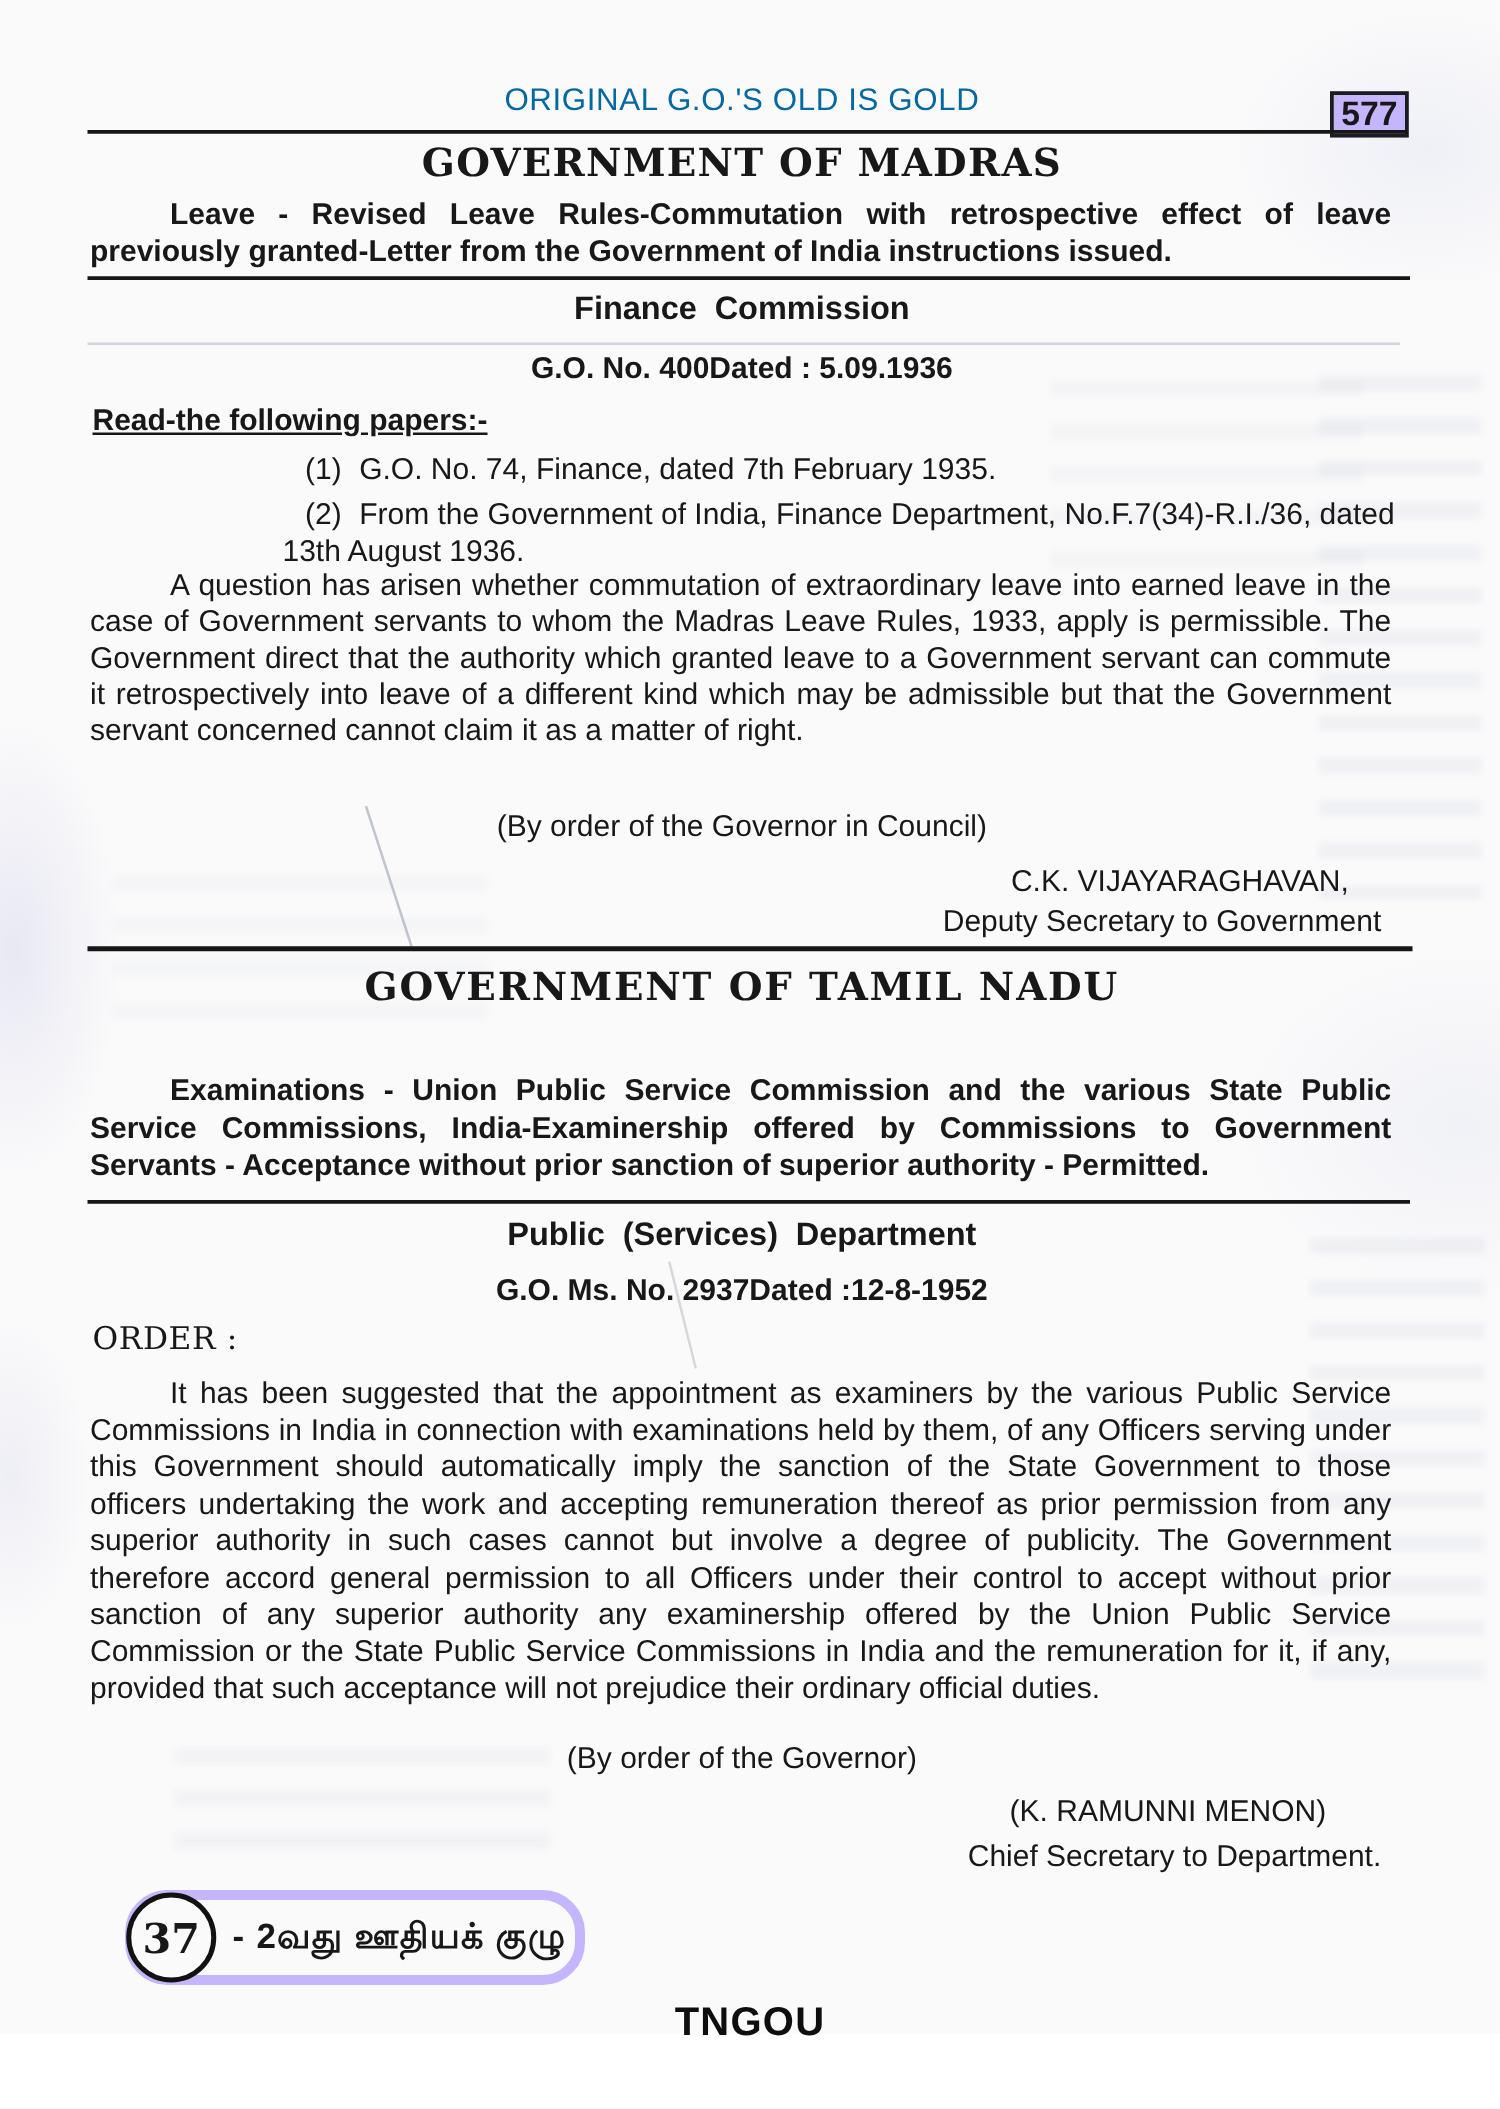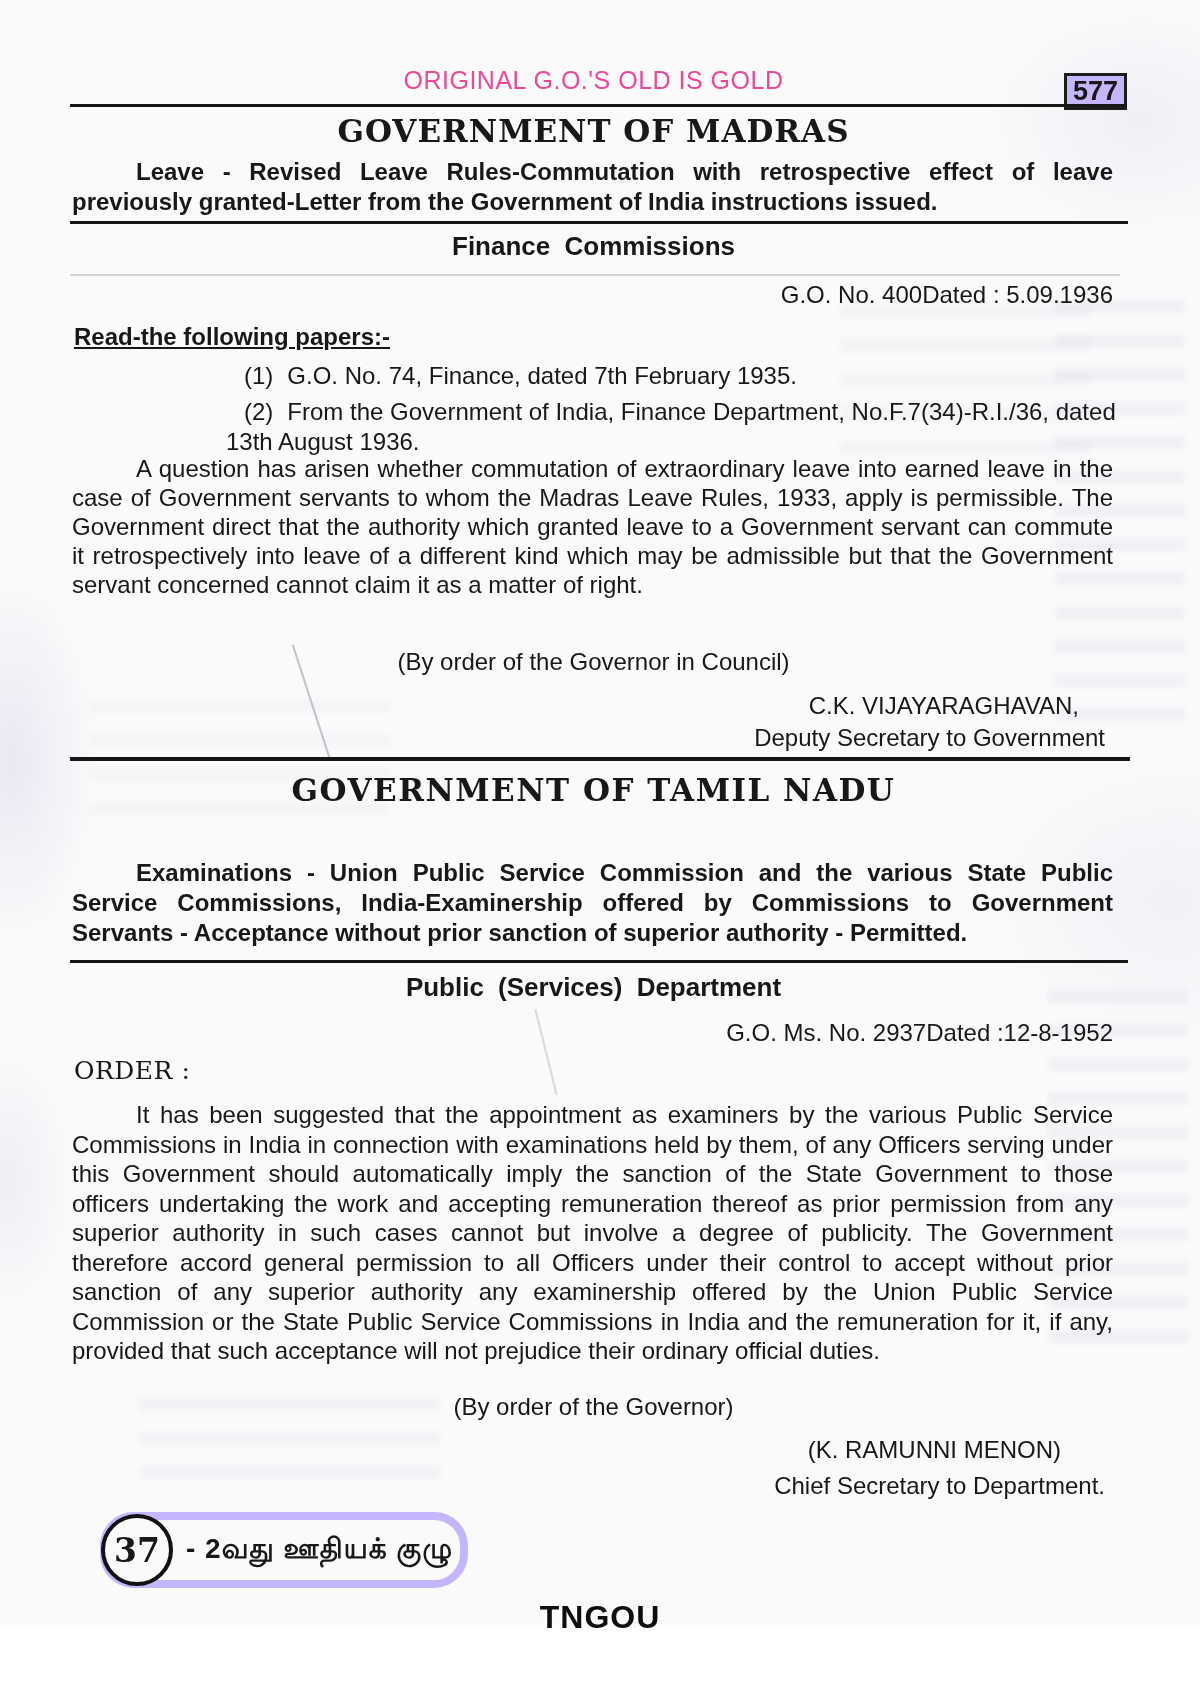--- a/index.html
+++ b/index.html
@@ -16,31 +16,31 @@
       radial-gradient(ellipse 120px 260px at 12px 760px, rgba(170,170,215,.22), transparent 70%),
       radial-gradient(ellipse 90px 180px at 8px 1180px, rgba(175,178,215,.16), transparent 70%),
       radial-gradient(ellipse 260px 200px at 1170px 900px, rgba(185,190,220,.14), transparent 70%),
       #fafafb;
   }
   .txt{position:absolute;}
   .center{text-align:center;}
   .rule{position:absolute;background:#161616;}
   .col{left:72px;width:1041px;}
 
-  .running-header{top:66px;left:74px;width:1039px;font-size:25px;letter-spacing:.5px;color:#ec4899;}
+  .running-header{top:66px;left:74px;width:1039px;font-size:25px;letter-spacing:.5px;color:#0369a1;}
   .page-num-box{
     top:73px;left:1064px;border:3px solid #1c1c1c;padding:0 6px;
     font-weight:bold;font-size:27px;line-height:31px;background:#c4b5fd;
   }
   .title-serif{font-family:"DejaVu Serif","Liberation Serif",serif;font-weight:bold;}
   .title-madras{top:113px;left:74px;width:1039px;font-size:31px;letter-spacing:1px;}
   .subject{top:157px;font-weight:bold;font-size:24px;line-height:30px;text-indent:64px;text-align:justify;}
   .dept{font-weight:bold;font-size:26px;word-spacing:7px;}
   .dept1{top:231px;left:74px;width:1039px;}
-  .go-line{display:flex;justify-content:flex-end;font-weight:normal;font-size:24px;}
+  .go-line{display:flex;justify-content:center;font-weight:bold;font-size:24px;}
   .go1{top:281px;left:74px;width:1039px;}
   .read-heading{top:323px;left:74px;font-weight:bold;font-size:24px;text-decoration:underline;}
   .read-item{left:226px;width:900px;font-size:24px;line-height:30px;text-indent:18px;}
   .ri1{top:361px;}
   .ri2{top:397px;}
   .read-num{padding-right:14px;}
   .body-par{font-size:24px;line-height:29px;text-align:justify;text-indent:64px;}
   .body1{top:454px;}
   .by-order{font-size:24px;}
   .bo1{top:648px;left:74px;width:1039px;}
@@ -109,21 +109,21 @@
   <div class="crease c2"></div>
   <div class="ghost-line"></div>
 
   <div class="txt running-header center">ORIGINAL G.O.'S OLD IS GOLD</div>
   <div class="txt page-num-box">577</div>
   <div class="rule" style="left:70px;top:104px;width:1056px;height:3px;"></div>
 
   <div class="txt title-serif title-madras center">GOVERNMENT OF MADRAS</div>
   <div class="txt subject col">Leave - Revised Leave Rules-Commutation with retrospective effect of leave previously granted-Letter from the Government of India instructions issued.</div>
   <div class="rule" style="left:70px;top:221px;width:1058px;height:3px;"></div>
-  <div class="txt dept dept1 center">Finance Commissions</div>
+  <div class="txt dept dept1 center">Finance Commission</div>
 
   <div class="txt go-line go1">
     <span>G.O. No. 400</span>
     <span>Dated : 5.09.1936</span>
   </div>
 
   <div class="txt read-heading">Read-the following papers:-</div>
 
   <div class="txt read-item ri1">
     <span class="read-num">(1)</span><span>G.O. No. 74, Finance, dated 7th February 1935.</span>

